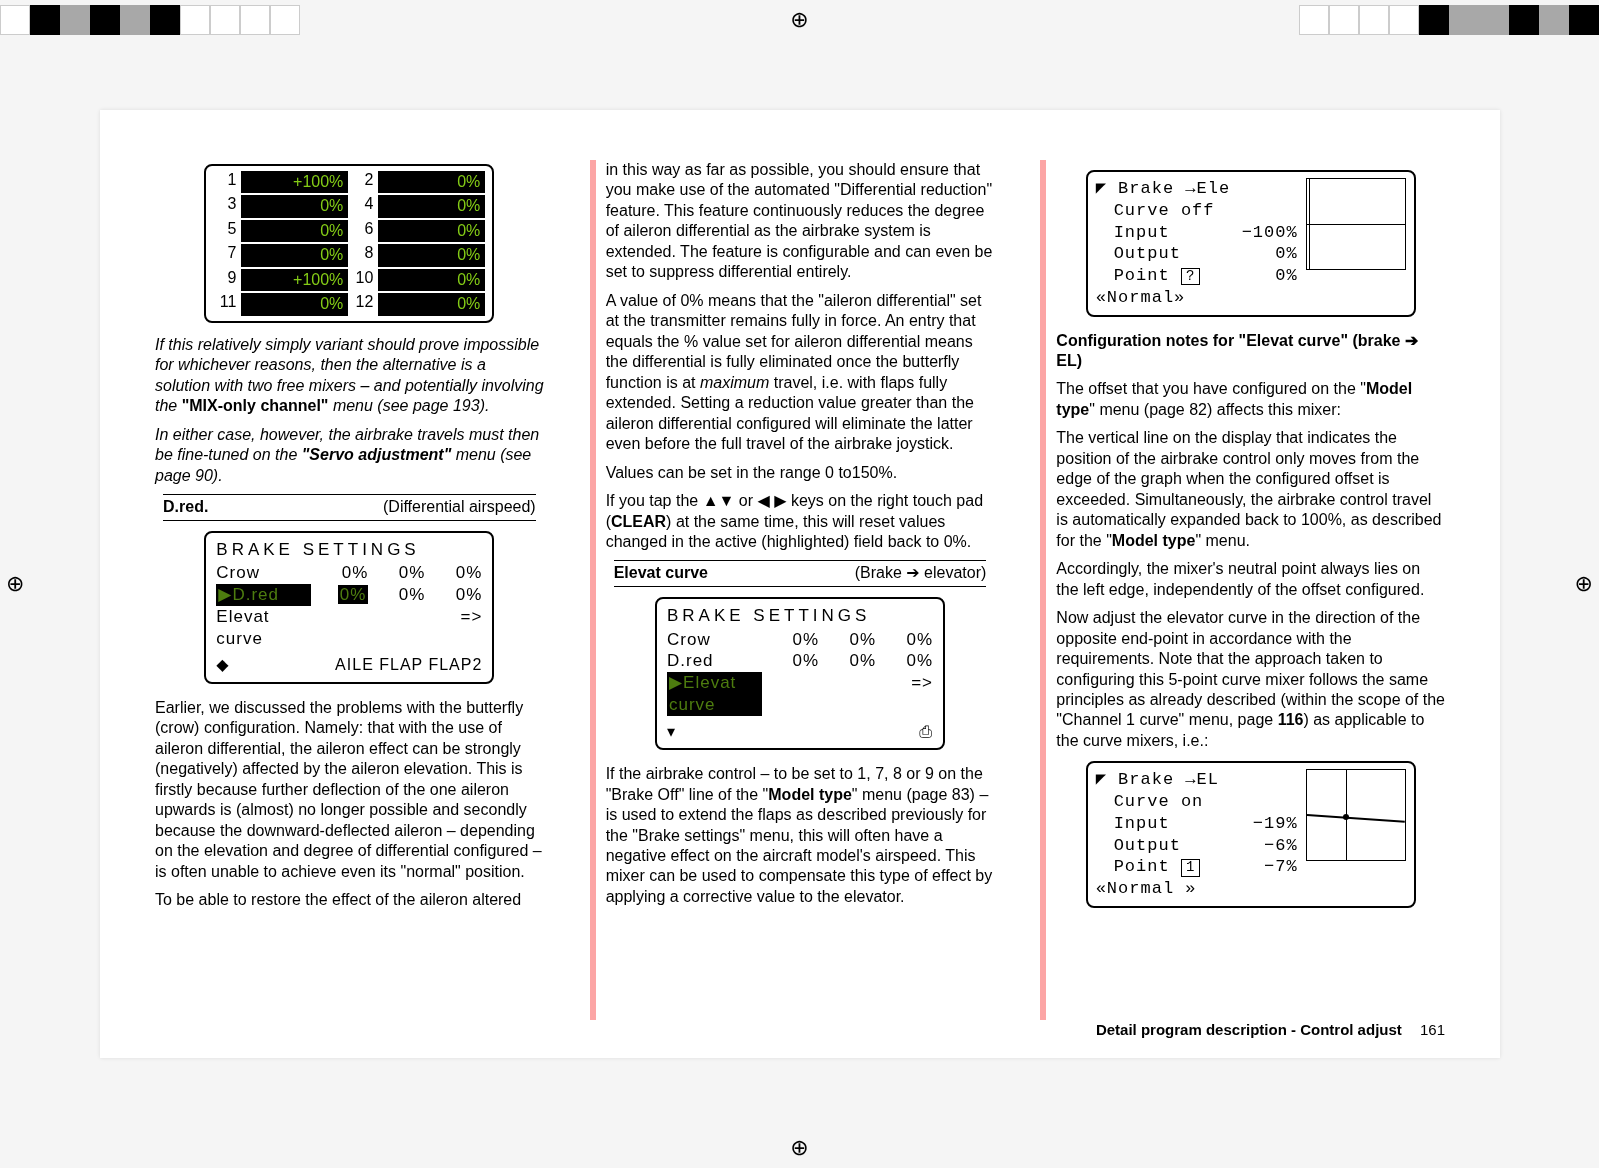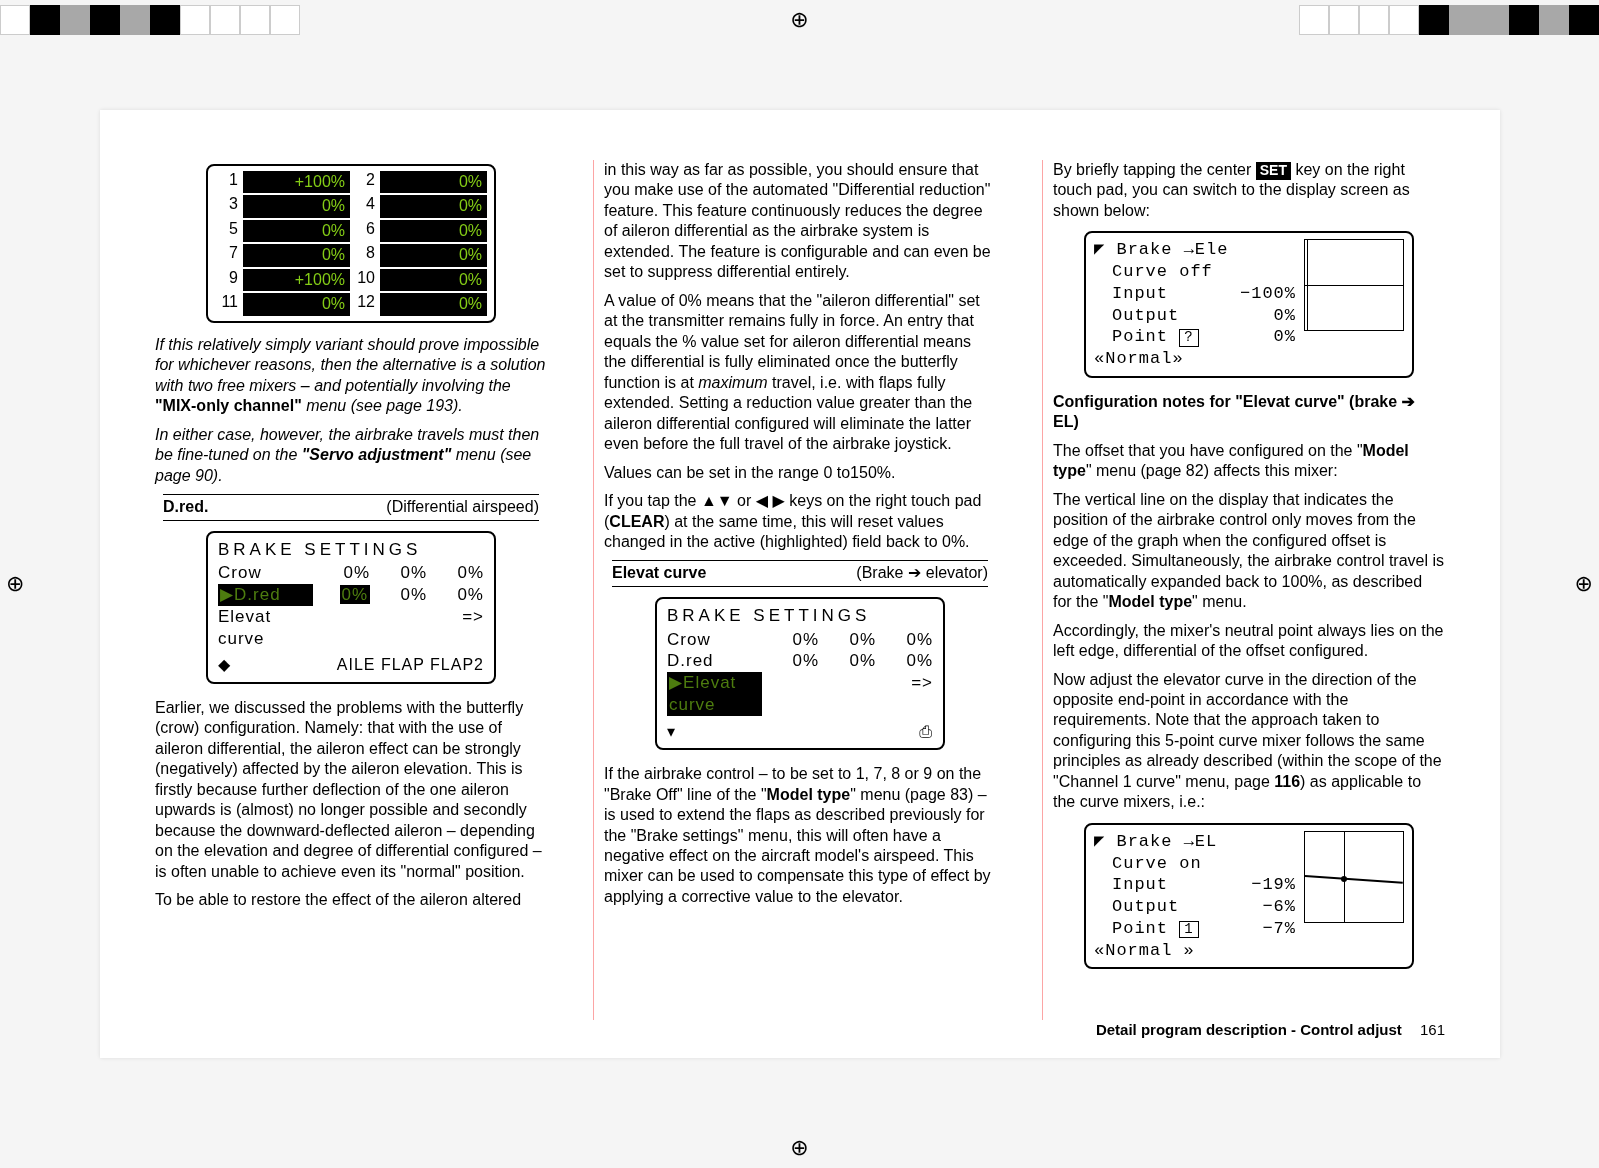--- a/index.html
+++ b/index.html
@@ -47,21 +47,21 @@
   .cols {
     display: flex;
     gap: 46px;
     height: 860px;
   }
   .col {
     flex: 1;
     font-size: 16px;
     line-height: 1.28;
     color: #000;
-    border-left: 1px solid #fca5a5;
+    border-left: 6px solid #fca5a5;
     padding-left: 10px;
   }
   .col:first-child { border-left: none; padding-left: 0; }
 
   .italic { font-style: italic; }
   .bold { font-weight: bold; }
   .subhead {
     font-weight: bold;
     border-top: 1px solid #000;
     border-bottom: 1px solid #000;
@@ -291,23 +291,20 @@
           <span>▾</span>
           <span>⎙</span>
         </div>
       </div>
       <p>
         <span>If the airbrake control – to be set to 1, 7, 8 or 9 on the "Brake Off" line of the "</span><span class="bold">Model type</span><span>" menu (page 83) – is used to extend the flaps as described previously for the "Brake settings" menu, this will often have a negative effect on the aircraft model's airspeed. This mixer can be used to compensate this type of effect by applying a corrective value to the elevator.</span>
       </p>
     </div>
 
     <div class="col">
-      <p>
-        <span>By briefly tapping the center </span><span class="setkey">SET</span><span> key on the right touch pad, you can switch to the display screen as shown below:</span>
-      </p>
 
       <div class="lcd3">
         <div class="lcd3-left">
           <div>◤ Brake  →Ele</div>
           <div style="padding-left:18px;">Curve off</div>
           <div class="lcd3-row" style="padding-left:18px;">
               <span>Input</span>
               <span>−100%</span>
             </div>
           <div class="lcd3-row" style="padding-left:18px;">
@@ -326,21 +323,21 @@
         </div>
       </div>
 
       <p class="bold">Configuration notes for "Elevat curve" (brake ➔ EL)</p>
       <p>
         <span>The offset that you have configured on the "</span><span class="bold">Model type</span><span>" menu (page 82) affects this mixer:</span>
       </p>
       <p>
         <span>The vertical line on the display that indicates the position of the airbrake control only moves from the edge of the graph when the configured offset is exceeded. Simultaneously, the airbrake control travel is automatically expanded back to 100%, as described for the "</span><span class="bold">Model type</span><span>" menu.</span>
       </p>
-      <p>Accordingly, the mixer's neutral point always lies on the left edge, differential of the offset configured.</p>
+      <p>Accordingly, the mixer's neutral point always lies on the left edge, independently of the offset configured.</p>
       <p>
         <span>Now adjust the elevator curve in the direction of the opposite end-point in accordance with the requirements. Note that the approach taken to configuring this 5-point curve mixer follows the same principles as already described (within the scope of the "Channel 1 curve" menu, page </span><span class="bold">116</span><span>) as applicable to the curve mixers, i.e.:</span>
       </p>
 
       <div class="lcd3">
         <div class="lcd3-left">
           <div>◤ Brake  →EL</div>
           <div style="padding-left:18px;">Curve on</div>
           <div class="lcd3-row" style="padding-left:18px;">
               <span>Input</span>

